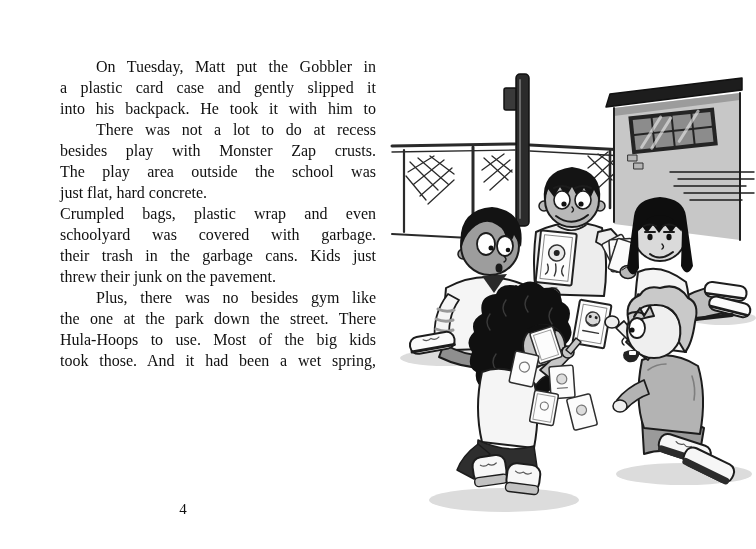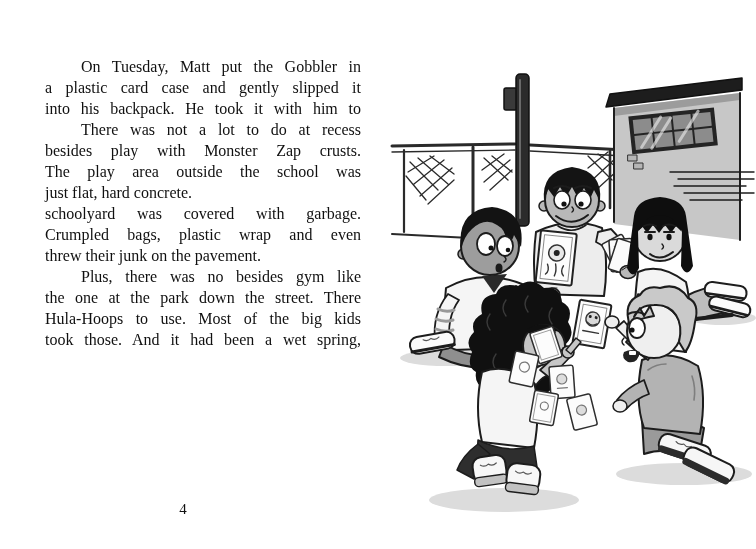--- a/index.html
+++ b/index.html
@@ -2,21 +2,21 @@
 <html><head>
 <meta charset="utf-8">
 <style>
   html,body{margin:0;padding:0;}
   body{
     width:756px;height:549px;position:relative;overflow:hidden;
     background:#ffffff;color:#101010;
     font-family:"Liberation Serif", serif;
   }
   .text-col{
-    position:absolute;left:45px;top:56px;width:316px;
+    position:absolute;left:60px;top:56px;width:316px;
     font-size:16px;line-height:21px;
   }
   .para{margin:0;padding:0;}
   .line{text-align:justify;text-align-last:left;}
   .line.just{text-align-last:justify;}
   .line.indent{text-indent:36px;}
   .it{}
   .page-num{
     position:absolute;left:25px;top:501px;width:316px;
     text-align:center;font-size:15px;
@@ -33,22 +33,23 @@
       <div class="line just"><span>a plastic card case and gently slipped it</span></div>
       <div class="line just"><span>into his backpack. He took it with him to</span></div>
     </div>
     <div class="para">
       <div class="line indent just"><span>There was not a lot to do at recess</span></div>
       <div class="line just"><span>besides play with </span><span class="it">Monster Zap</span><span> crusts.</span></div>
       <div class="line just"><span>The play area outside the school was</span></div>
       <div class="line"><span>just flat, hard concrete.</span></div>
     </div>
     <div class="para">
+      <div class="line just"><span>Crumpled bags, plastic wrap and even</span></div>
       <div class="line just"><span>schoolyard was covered with garbage.</span></div>
-      <div class="line just"><span>Crumpled bags, plastic wrap and even</span></div>
+      <div class="line just"><span>their trash in the garbage cans. Kids just</span></div>
       <div class="line"><span>threw their junk on the pavement.</span></div>
     </div>
     <div class="para">
       <div class="line indent just"><span>Plus, there was no besides gym like</span></div>
       <div class="line just"><span>the one at the park down the street. There</span></div>
       <div class="line just"><span>Hula-Hoops to use. Most of the big kids</span></div>
       <div class="line just"><span>took those. And it had been a wet spring,</span></div>
     </div>
   </div>
 <div class="page-num">4</div>

